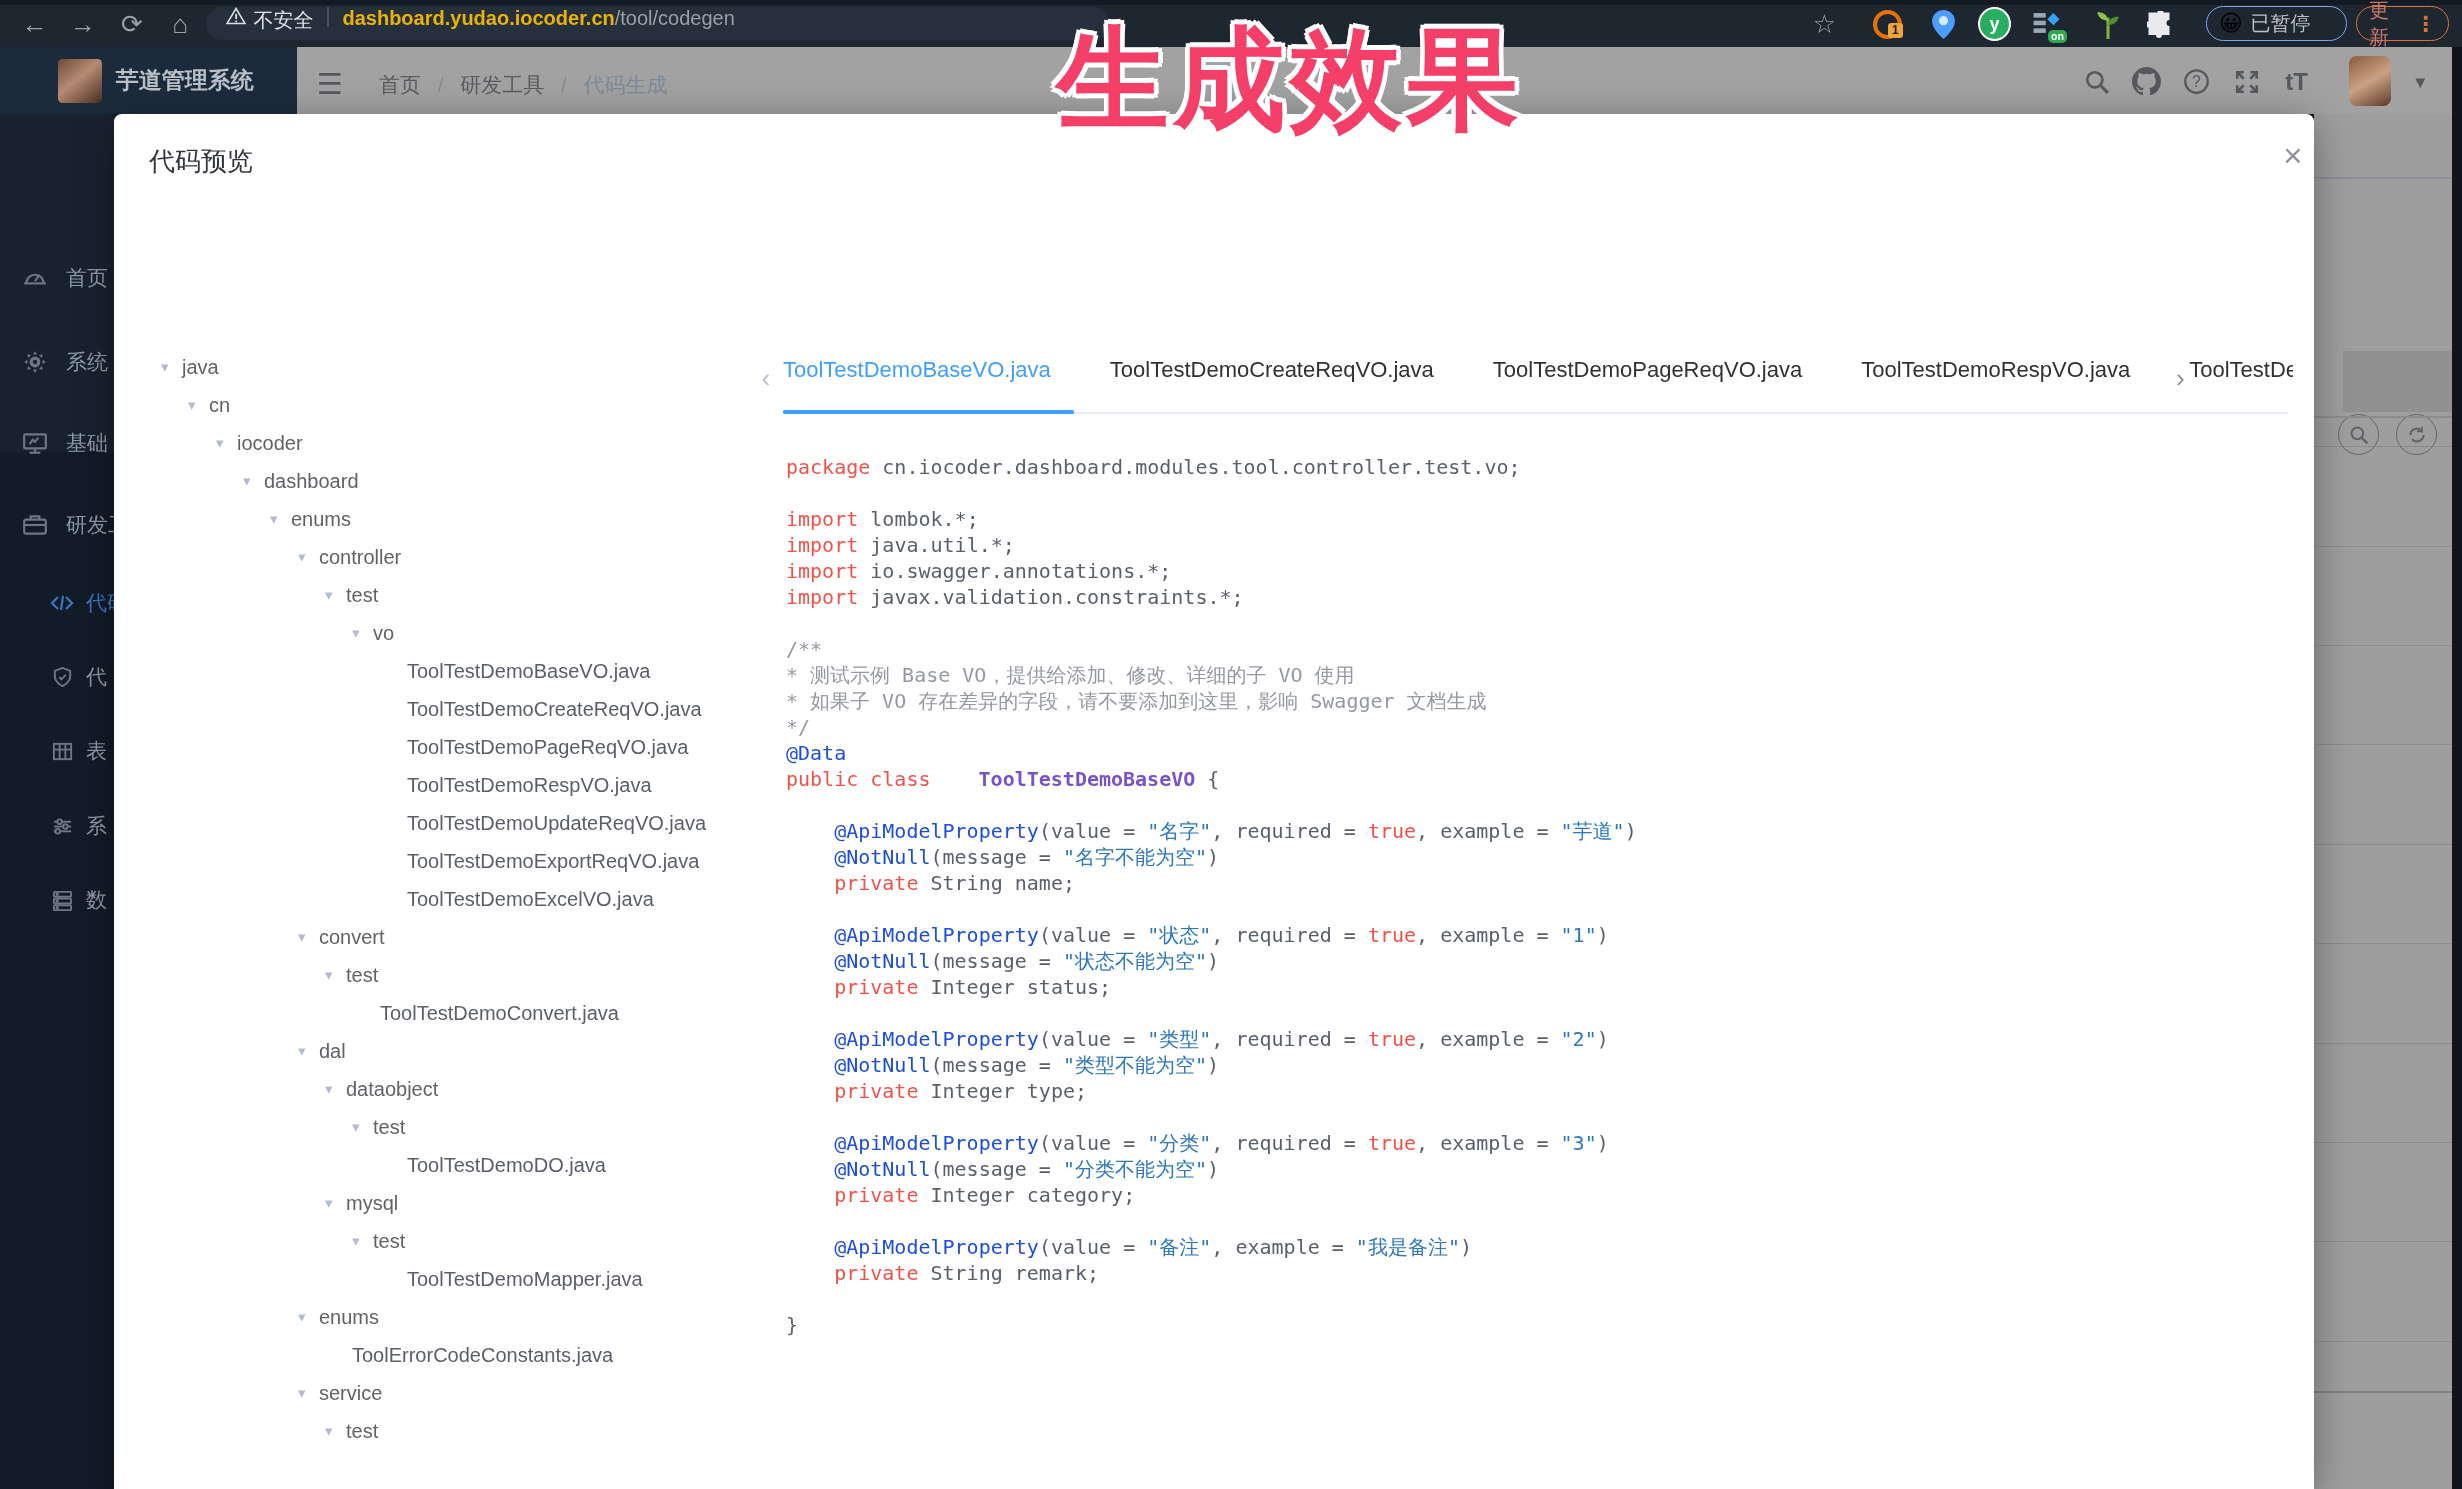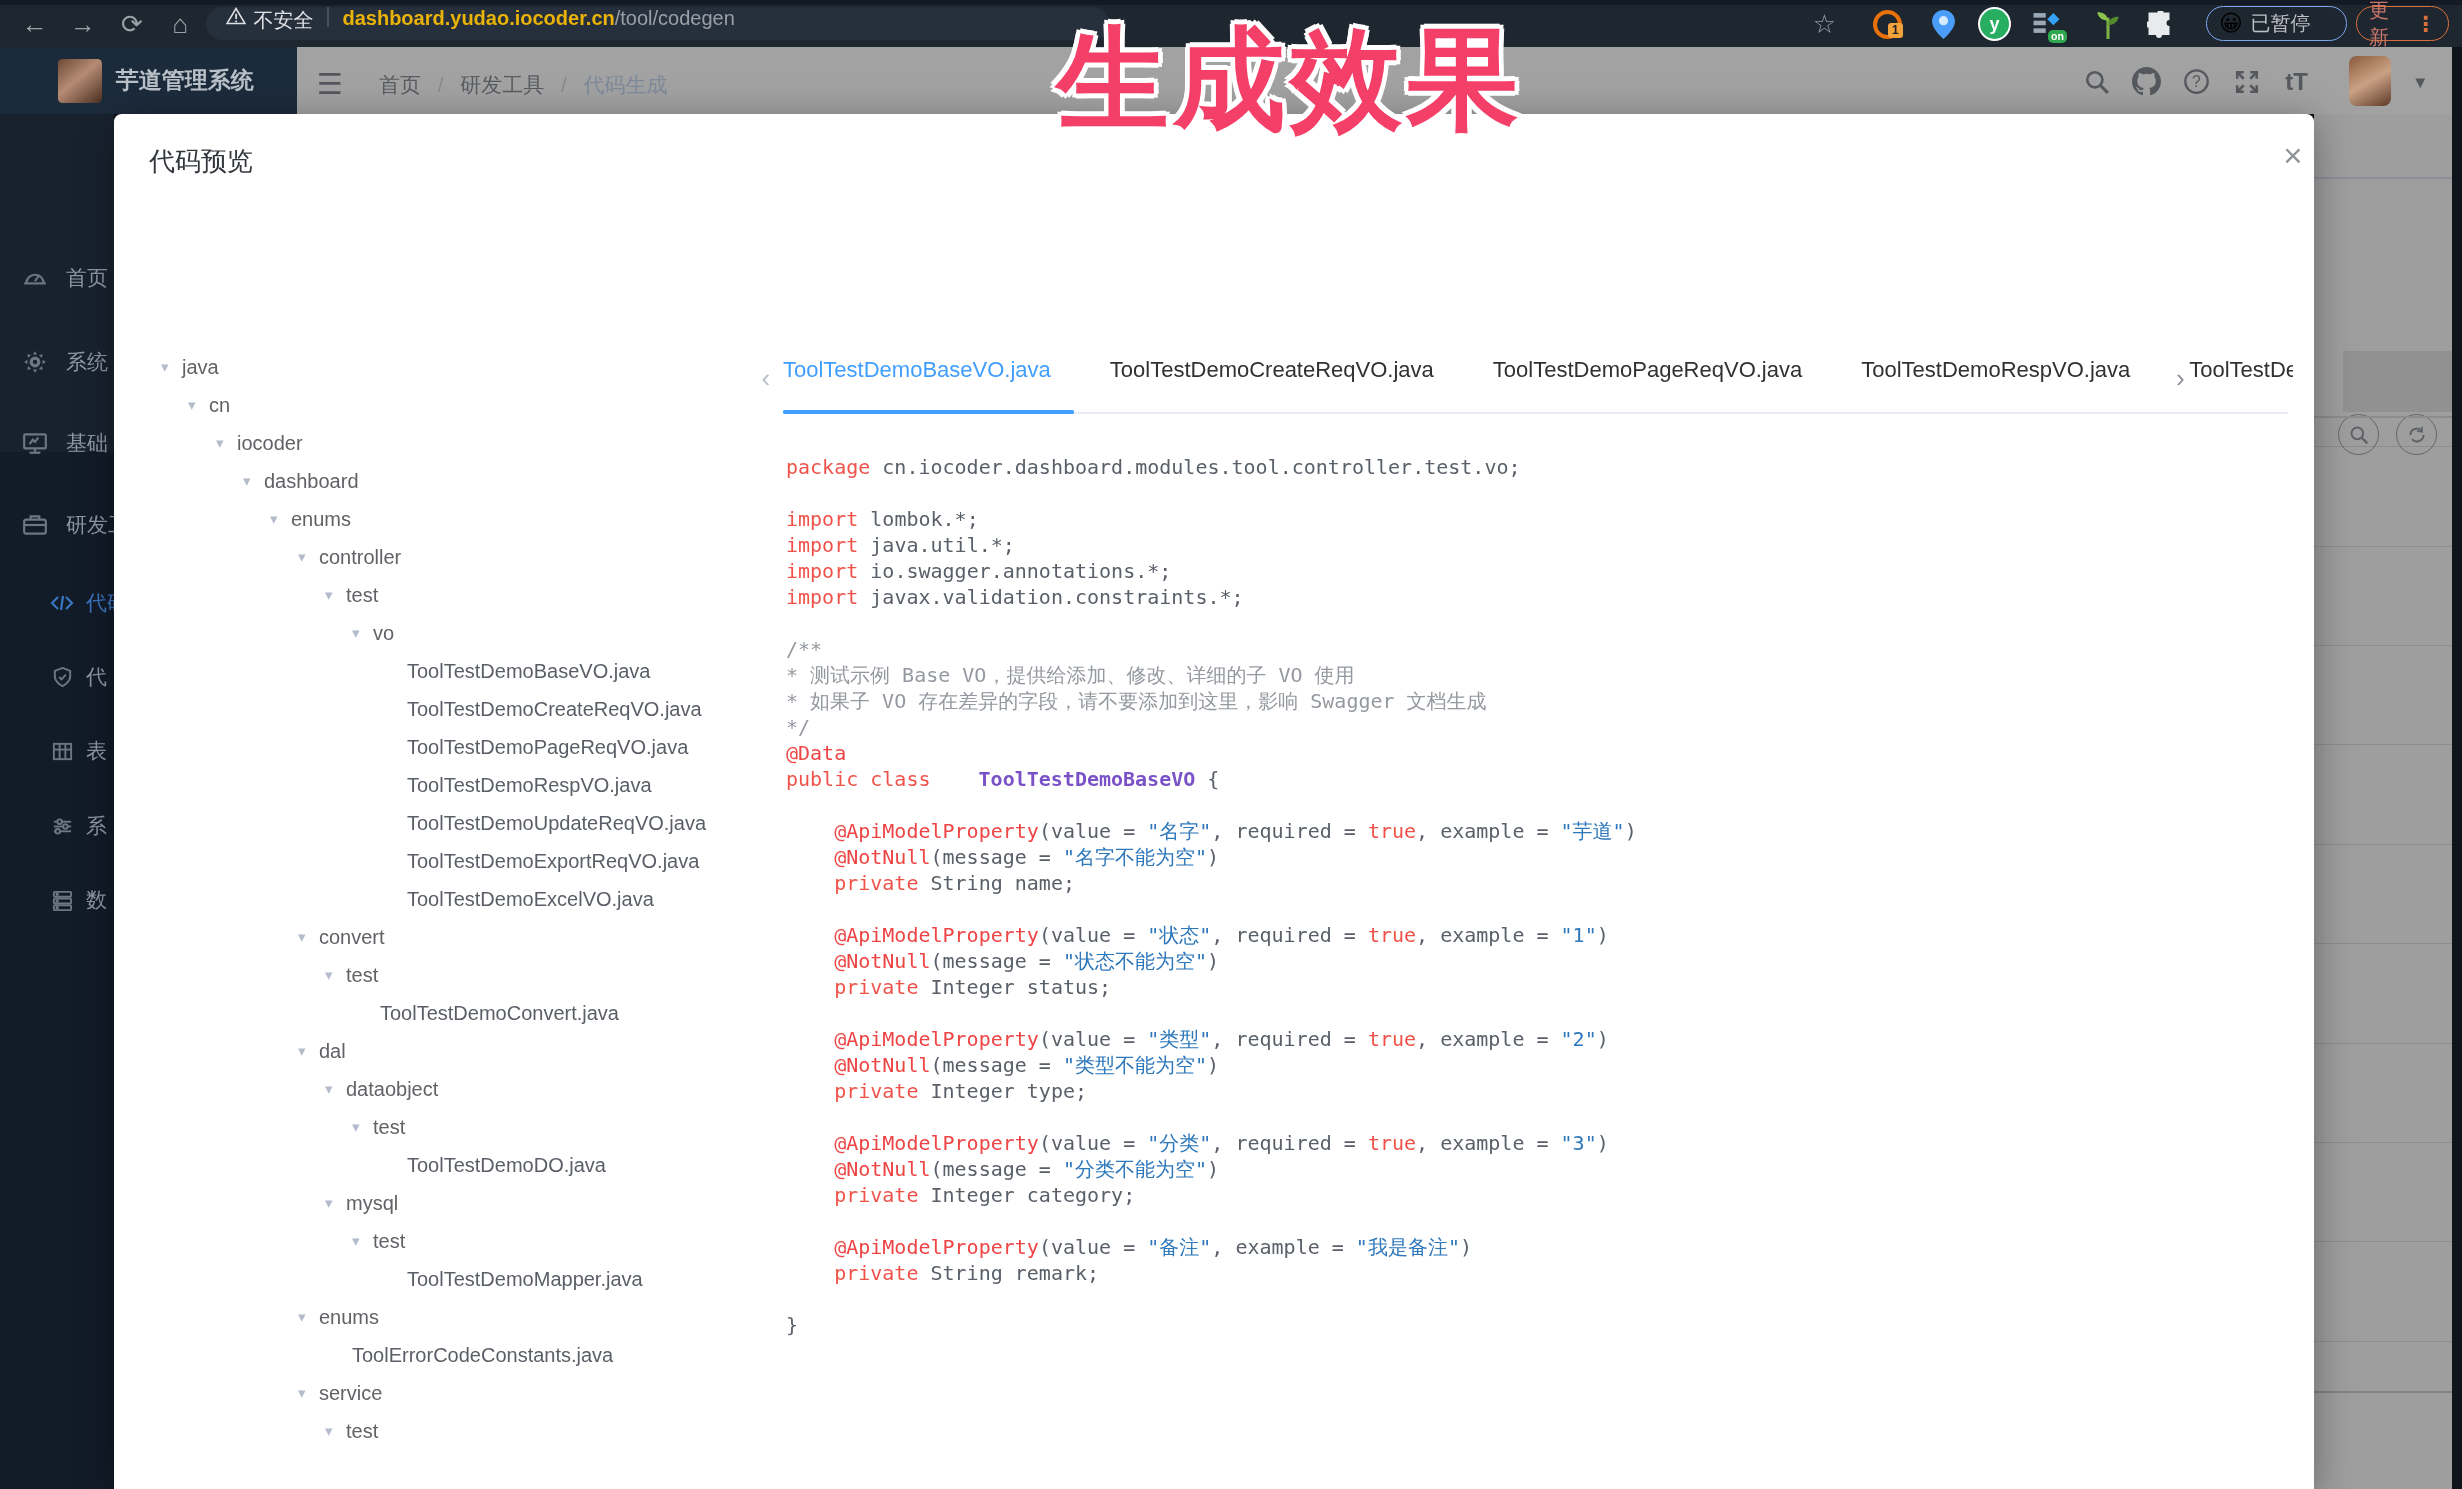--- a/index.html
+++ b/index.html
@@ -97,21 +97,21 @@
   .tab.active{color:#409eff;}
   #tab-track{position:absolute;left:23px;top:70px;width:1505px;height:2.3px;background:#e8edf5;}
   #tab-ink{position:absolute;left:23px;top:68px;width:291px;height:3.8px;background:#409eff;border-radius:1.5px;}
 
   
   #code{left:672px;top:340px;width:1510px;height:1032px;overflow:hidden;
         font-family:"DejaVu Sans Mono","Liberation Mono",monospace;font-size:20px;
         line-height:26px;color:#5a6069;white-space:pre;}
   .tok-k{color:#f0524a;}
   .tok-s{color:#2d77bb;}
-  .tok-a{color:#ef4444;}
+  .tok-a{color:#1d4ed8;}
   .tok-c{color:#94989f;}
   .tok-t{color:#7a52c7;font-weight:700;margin-left:36px;}
 
   
   #anno{left:1032px;top:4.6px;width:516px;text-align:center;font-size:112px;font-weight:700;
         letter-spacing:4.6px;color:#f43f68;z-index:50;font-family:"DejaVu Sans",sans-serif;
         text-shadow:-3.8px -3.8px 0 #fff,3.8px -3.8px 0 #fff,-3.8px 3.8px 0 #fff,3.8px 3.8px 0 #fff,
                     0 -4.6px 0 #fff,0 4.6px 0 #fff,-4.6px 0 0 #fff,4.6px 0 0 #fff;}
   svg{display:block;}
 </style>

